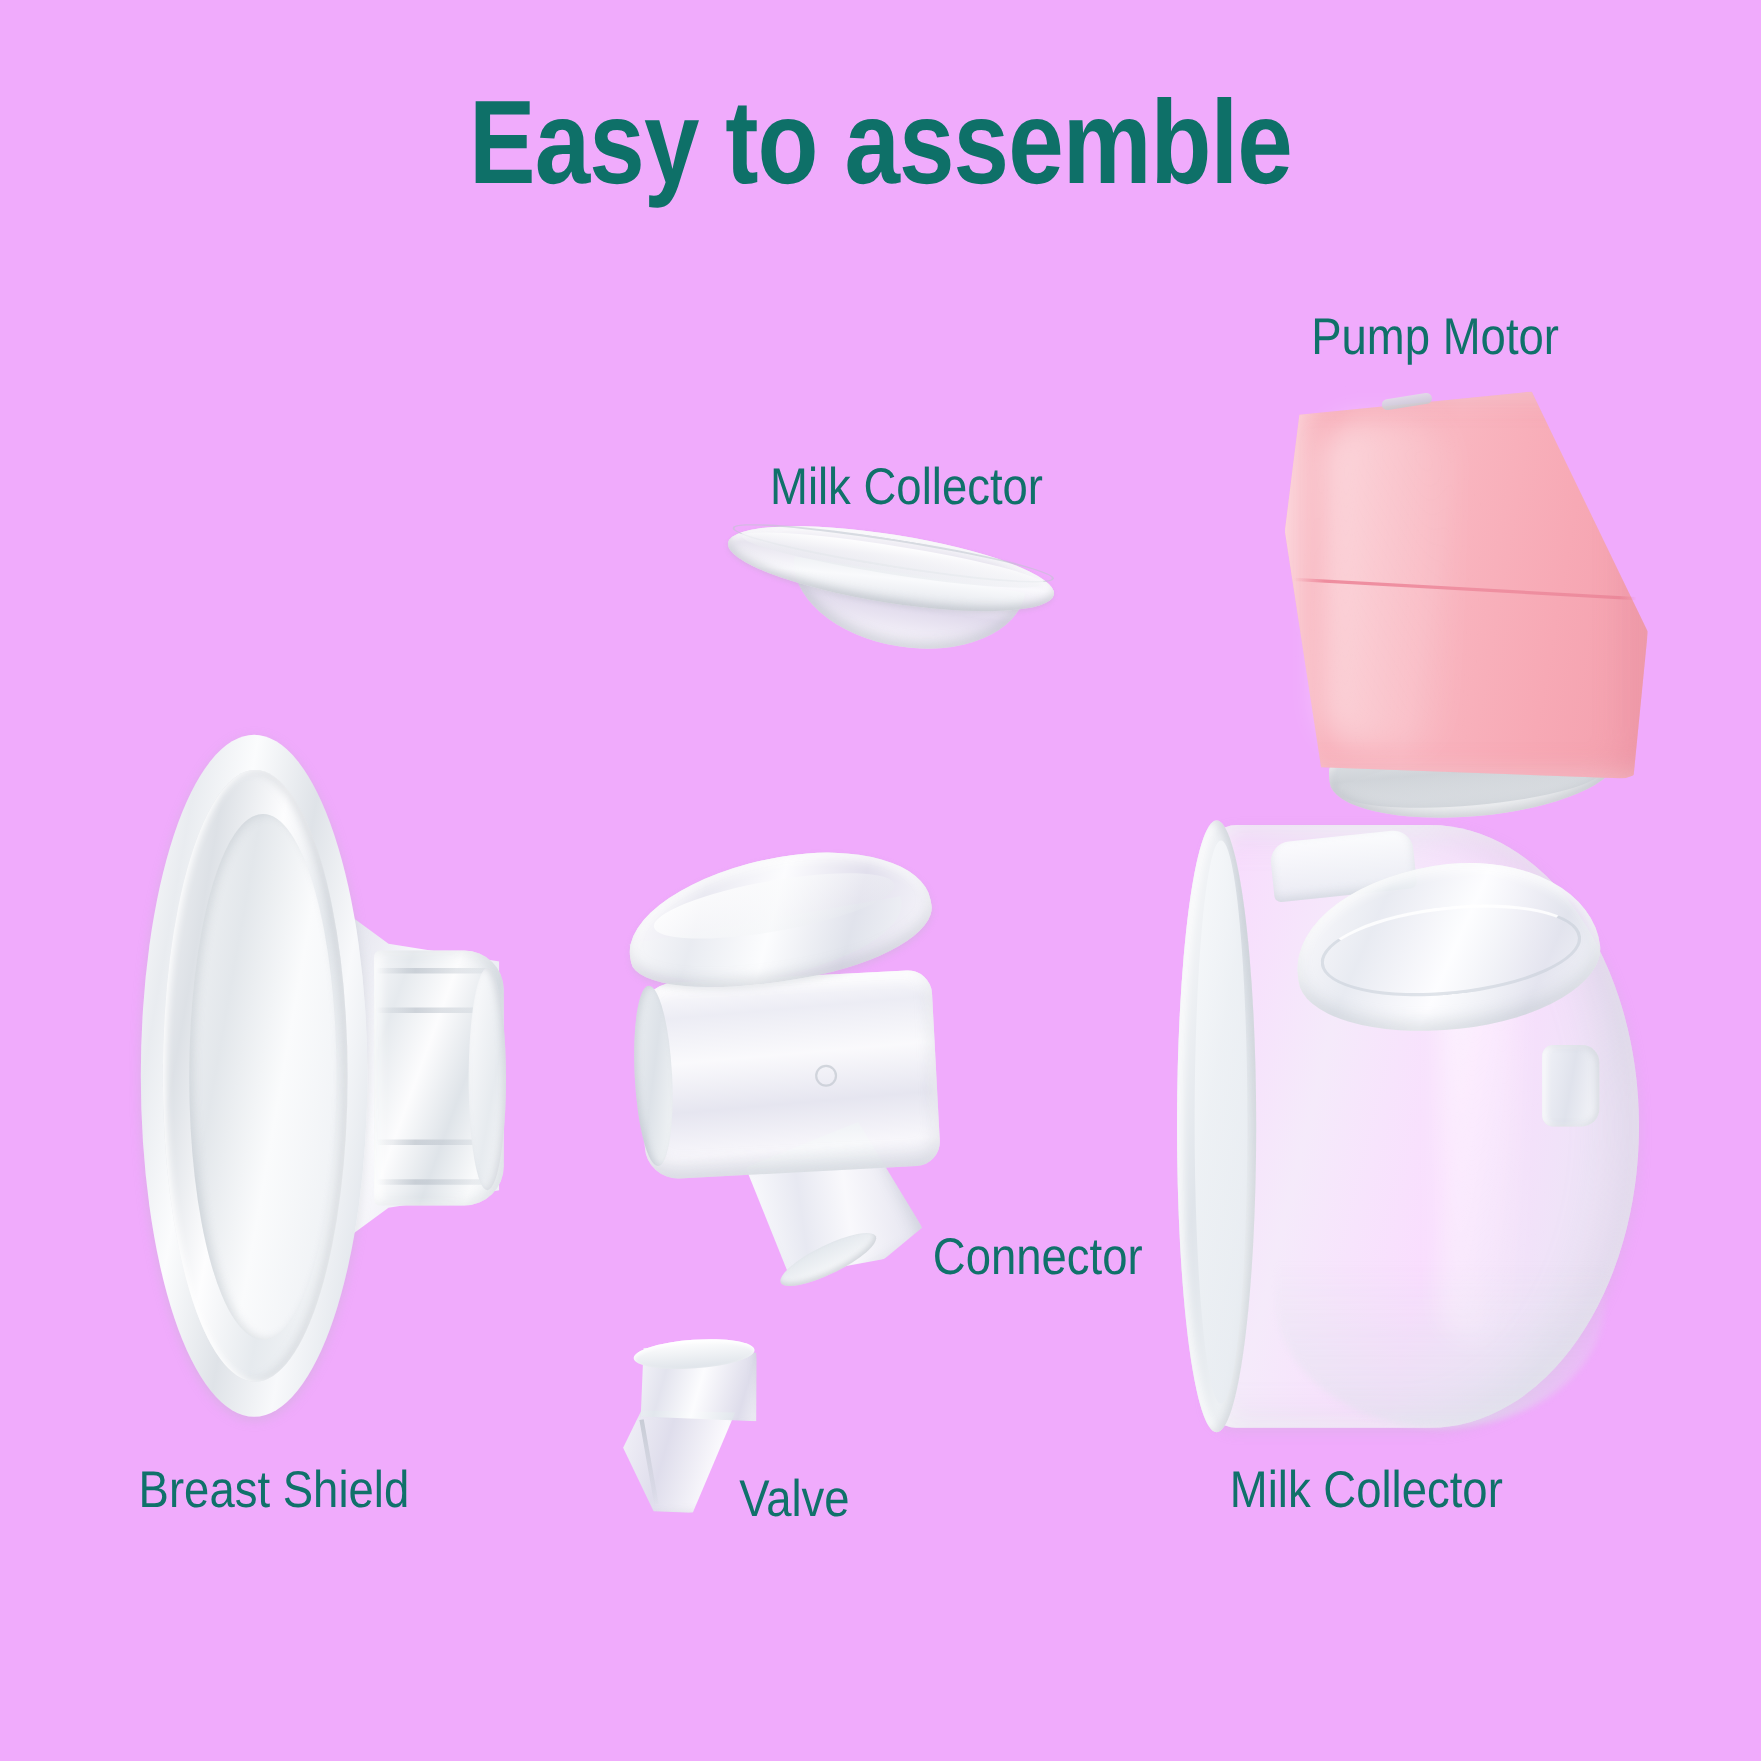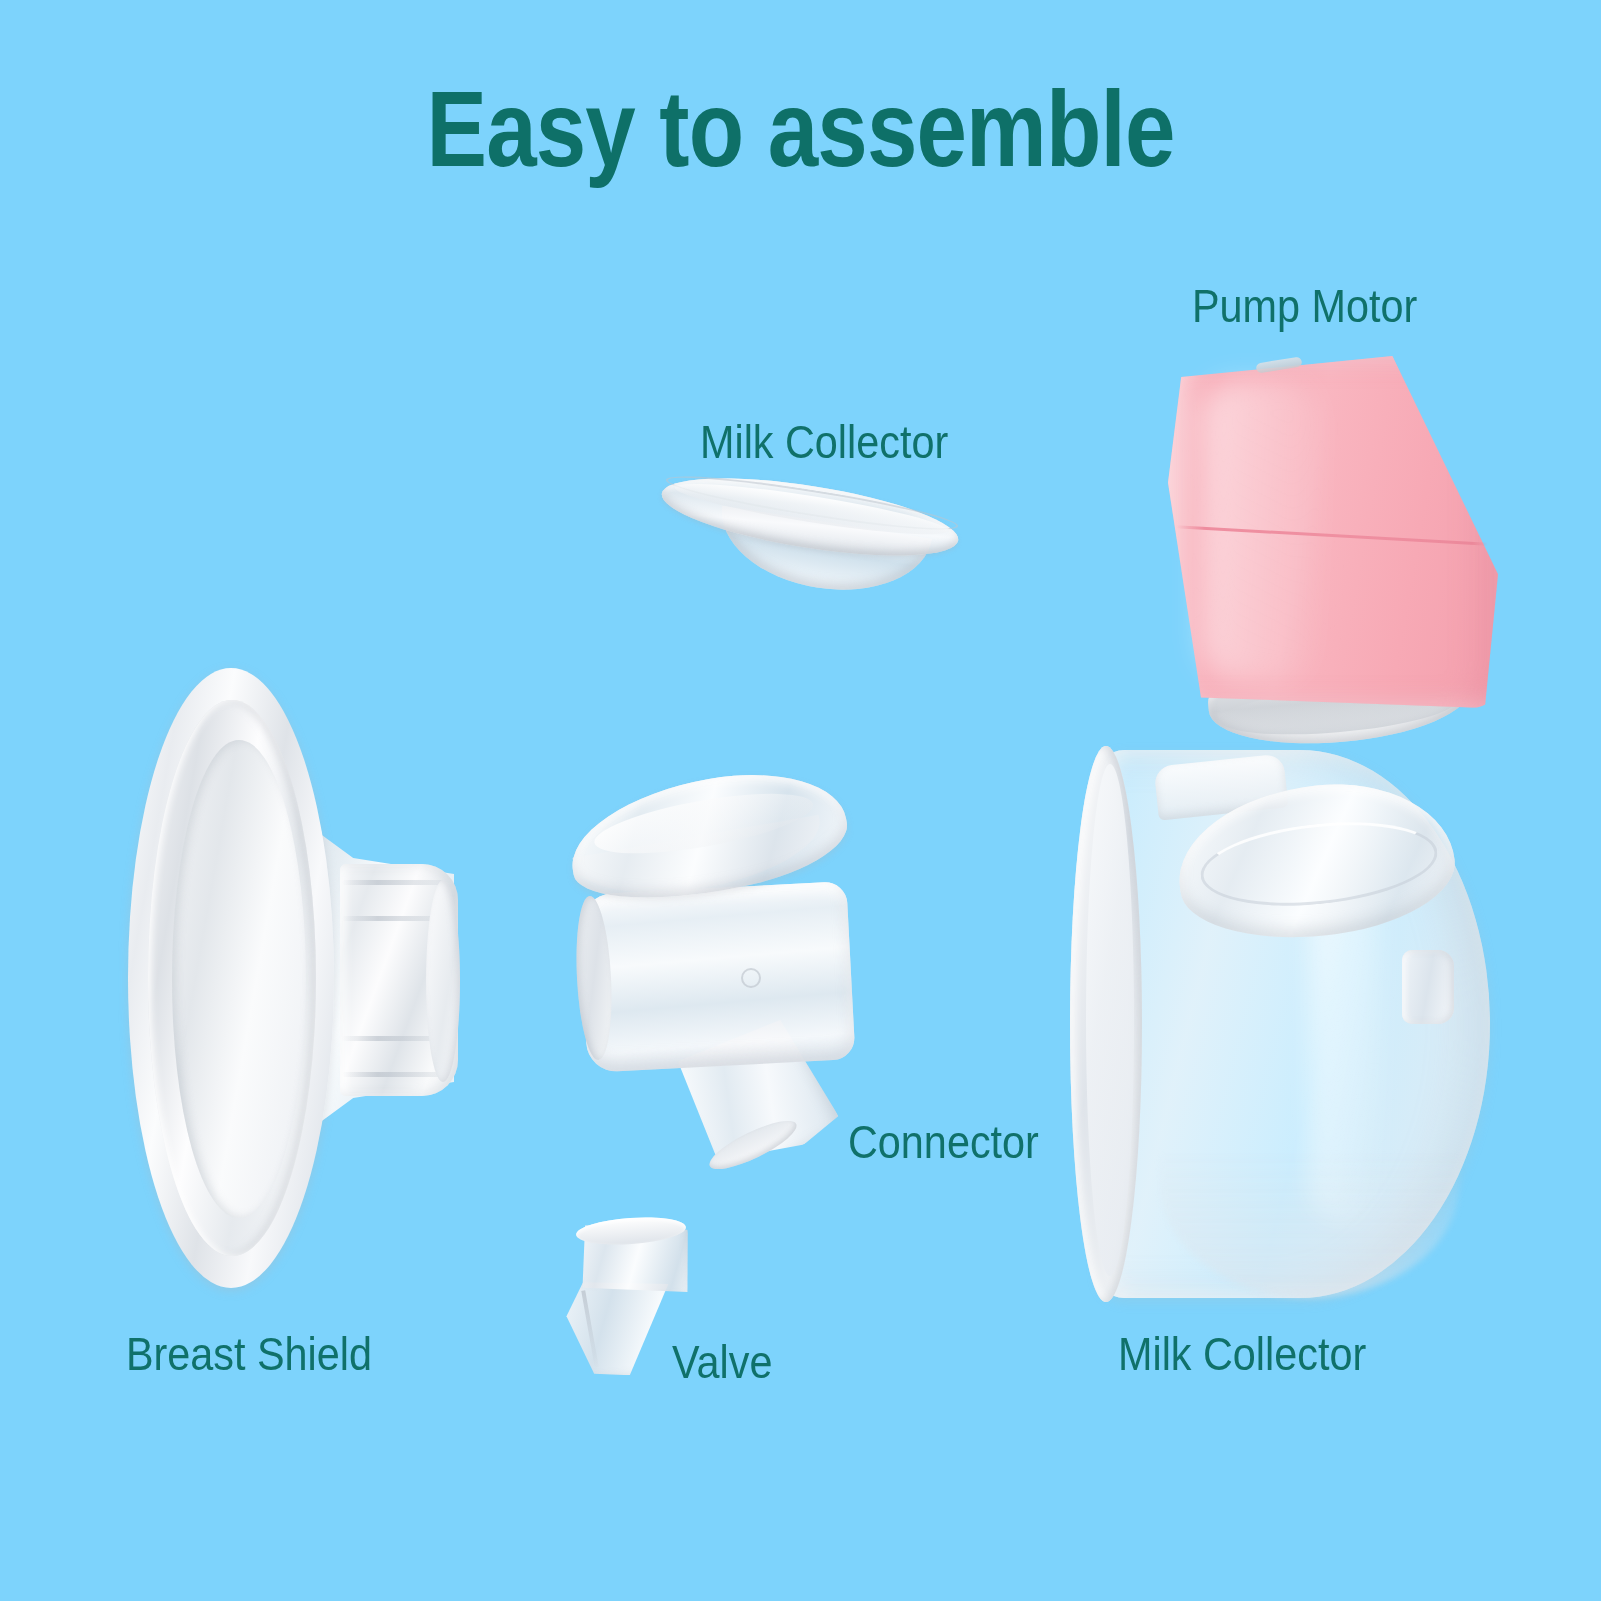--- a/index.html
+++ b/index.html
@@ -4,21 +4,21 @@
 <style>
   html, body {
     margin: 0;
     padding: 0;
     background: #ffffff;
   }
   #stage {
     position: relative;
     width: 1601px;
     height: 1601px;
-    background: #7dd3fc;
+    background: #f0abfc;
     overflow: hidden;
     font-family: "Liberation Sans", "DejaVu Sans", sans-serif;
   }
 
   
   #page-title {
     position: absolute;
     left: 0;
     top: 72px;
     width: 1601px;

